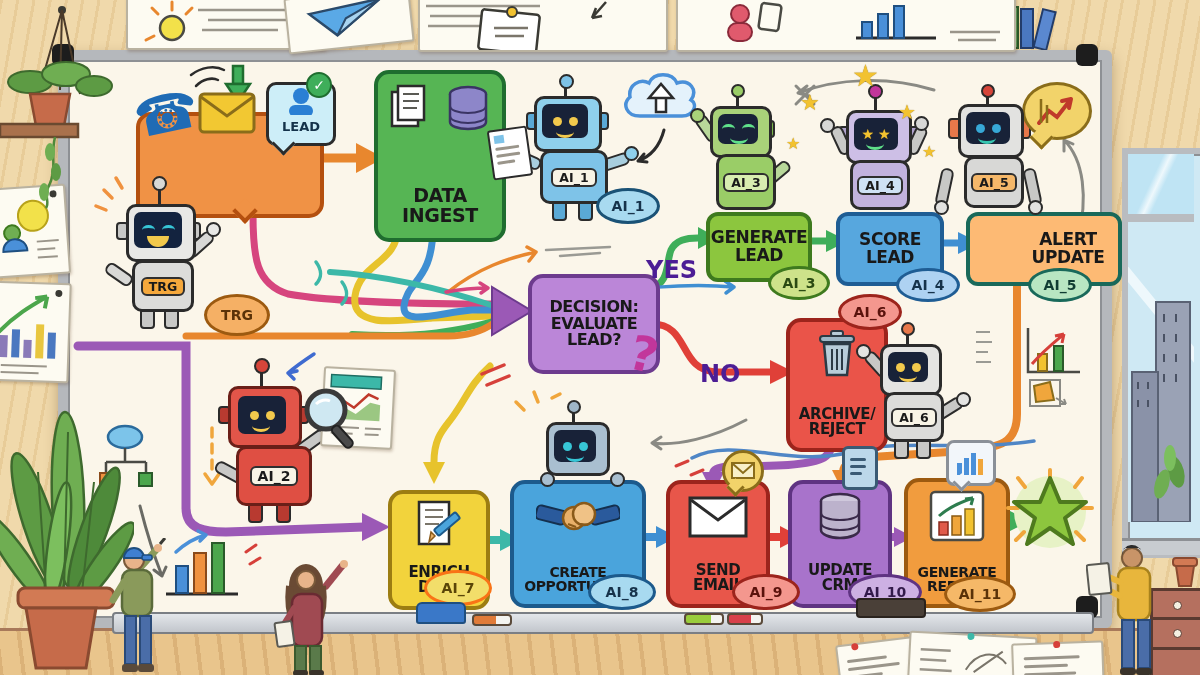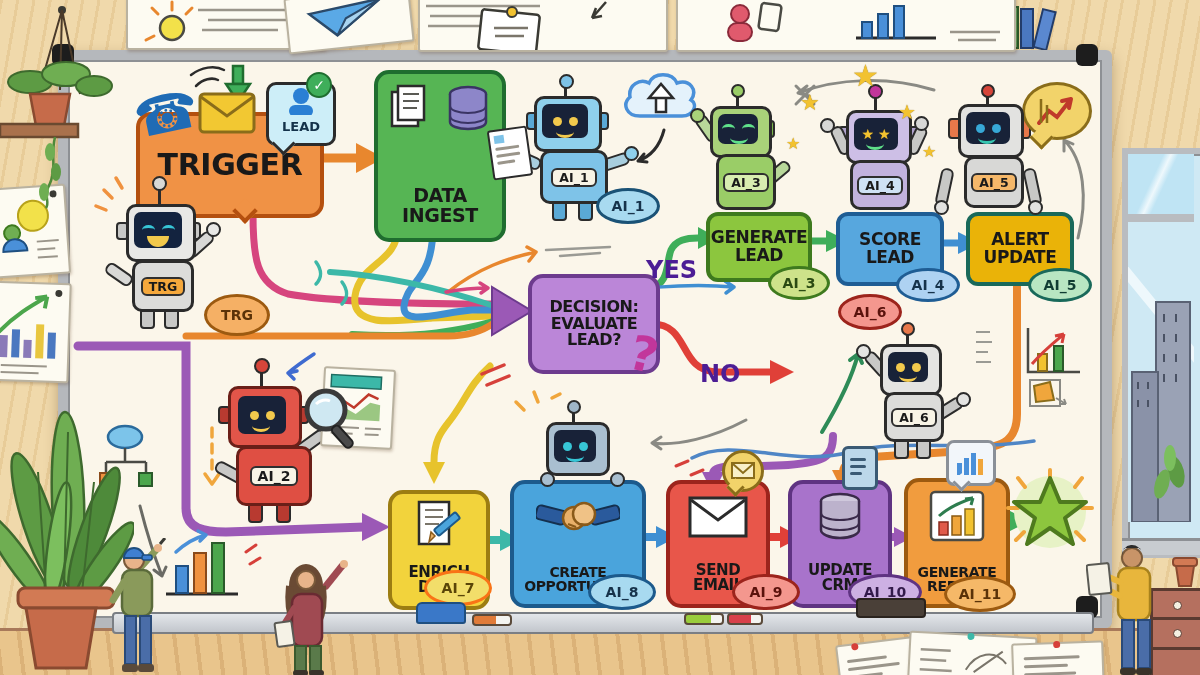--- a/index.html
+++ b/index.html
@@ -207,21 +207,20 @@
 
     <g>
       <path d="M166,594 H238" stroke="#2b2b2b" stroke-width="3"></path>
       <rect x="176" y="566" width="12" height="27" fill="#4a90d9" stroke="#1f4f80" stroke-width="2"></rect>
       <rect x="194" y="553" width="12" height="40" fill="#f0923f" stroke="#8a4a1a" stroke-width="2"></rect>
       <rect x="212" y="543" width="12" height="50" fill="#4ca64c" stroke="#2a5a2a" stroke-width="2"></rect>
     </g>
   </svg>
 
   <div class="node" style="left:136px;top:112px;width:180px;height:98px;background:#f09245;border:4px solid #b4500f;font-size:30px;">
-    <span>TRIGGER</span>
     <div class="bubble-tail" style="left:96px;top:86px;background:#f09245;border-right:4px solid #b4500f;border-bottom:4px solid #b4500f;"></div>
   </div>
 
   <div class="node" style="left:374px;top:70px;width:124px;height:152px;background:#56b554;border:4px solid #1f6d2f;font-size:19px;justify-content:flex-end;padding-bottom:12px;">
     <svg width="112" height="66" style="position:absolute;top:8px;left:6px;">
       <rect x="8" y="10" width="26" height="34" fill="#fff" stroke="#2b2b2b" stroke-width="2.5"></rect>
       <rect x="14" y="4" width="26" height="34" fill="#fff" stroke="#2b2b2b" stroke-width="2.5"></rect>
       <path d="M19,12 H35 M19,19 H35 M19,26 H33" stroke="#5a5a54" stroke-width="2"></path>
       <ellipse cx="84" cy="12" rx="18" ry="7" fill="#8d86c9" stroke="#3a3464" stroke-width="2.5"></ellipse>
       <path d="M66,12 V40 C66,44 74,47 84,47 C94,47 102,44 102,40 V12" fill="#8d86c9" stroke="#3a3464" stroke-width="2.5"></path>
@@ -232,32 +231,42 @@
   </div>
 
   <div class="node" style="left:706px;top:212px;width:98px;height:62px;background:#8cc63e;border:4px solid #3e7a1e;font-size:17px;border-radius:12px;">
     <span>GENERATE</span>
     <span>LEAD</span>
   </div>
   <div class="node" style="left:836px;top:212px;width:100px;height:66px;background:#57a7de;border:4px solid #1f5d94;font-size:17px;border-radius:12px;">
     <span>SCORE</span>
     <span>LEAD</span>
   </div>
-  <div class="node" style="left:966px;top:212px;width:100px;height:66px;background:#eab308;border:4px solid #19695a;font-size:17px;border-radius:12px;">
+  <div class="node" style="left:966px;top:212px;width:100px;height:66px;background:#fdba74;border:4px solid #19695a;font-size:17px;border-radius:12px;padding-left:48px;">
     <span>ALERT</span>
     <span>UPDATE</span>
   </div>
 
   <div class="node" style="left:528px;top:274px;width:124px;height:92px;background:#bb86d8;border:4px solid #6d3b8e;font-size:16px;">
     <span>DECISION:</span>
     <span>EVALUATE</span>
     <span>LEAD?</span>
   </div>
   <div class="lbl" style="left:630px;top:326px;font-size:48px;color:#c2369b;transform:rotate(14deg);z-index:6;">?</div>
 
+  <div class="node" style="left:786px;top:318px;width:94px;height:116px;background:#ea5449;border:4px solid #9c241c;font-size:15px;justify-content:flex-end;padding-bottom:10px;">
+    <svg width="40" height="48" style="position:absolute;top:8px;left:27px;">
+      <rect x="14" y="1" width="12" height="5" rx="2" fill="#b8cdd9" stroke="#2b3a44" stroke-width="2"></rect>
+      <rect x="3" y="6" width="34" height="6" rx="3" fill="#9fb8c8" stroke="#2b3a44" stroke-width="2"></rect>
+      <path d="M7,14 L10,45 H30 L33,14 Z" fill="#b8cdd9" stroke="#2b3a44" stroke-width="2.5"></path>
+      <path d="M15,19 V40 M20,19 V40 M25,19 V40" stroke="#2b3a44" stroke-width="2"></path>
+    </svg>
+    <span>ARCHIVE/</span>
+    <span>REJECT</span>
+  </div>
 
   <div class="node" style="left:388px;top:490px;width:94px;height:102px;background:#f2d33c;border:4px solid #9c7d12;font-size:15px;justify-content:flex-end;padding-bottom:10px;">
     <svg width="52" height="50" style="position:absolute;top:6px;left:21px;">
       <rect x="6" y="2" width="30" height="42" fill="#fff" stroke="#2b2b2b" stroke-width="2.5"></rect>
       <path d="M12,10 H30 M12,17 H30 M12,24 H26" stroke="#7a756a" stroke-width="2"></path>
       <rect x="20" y="20" width="28" height="8" rx="2" fill="#4aa4dc" stroke="#1c5a8c" stroke-width="2" transform="rotate(-40 34 24)"></rect>
       <polygon points="16,42 22,36 18,32" fill="#e8b06a" stroke="#8a5a1a" stroke-width="1.5"></polygon>
     </svg>
     <span>ENRICH</span>
     <span>DATA</span>

